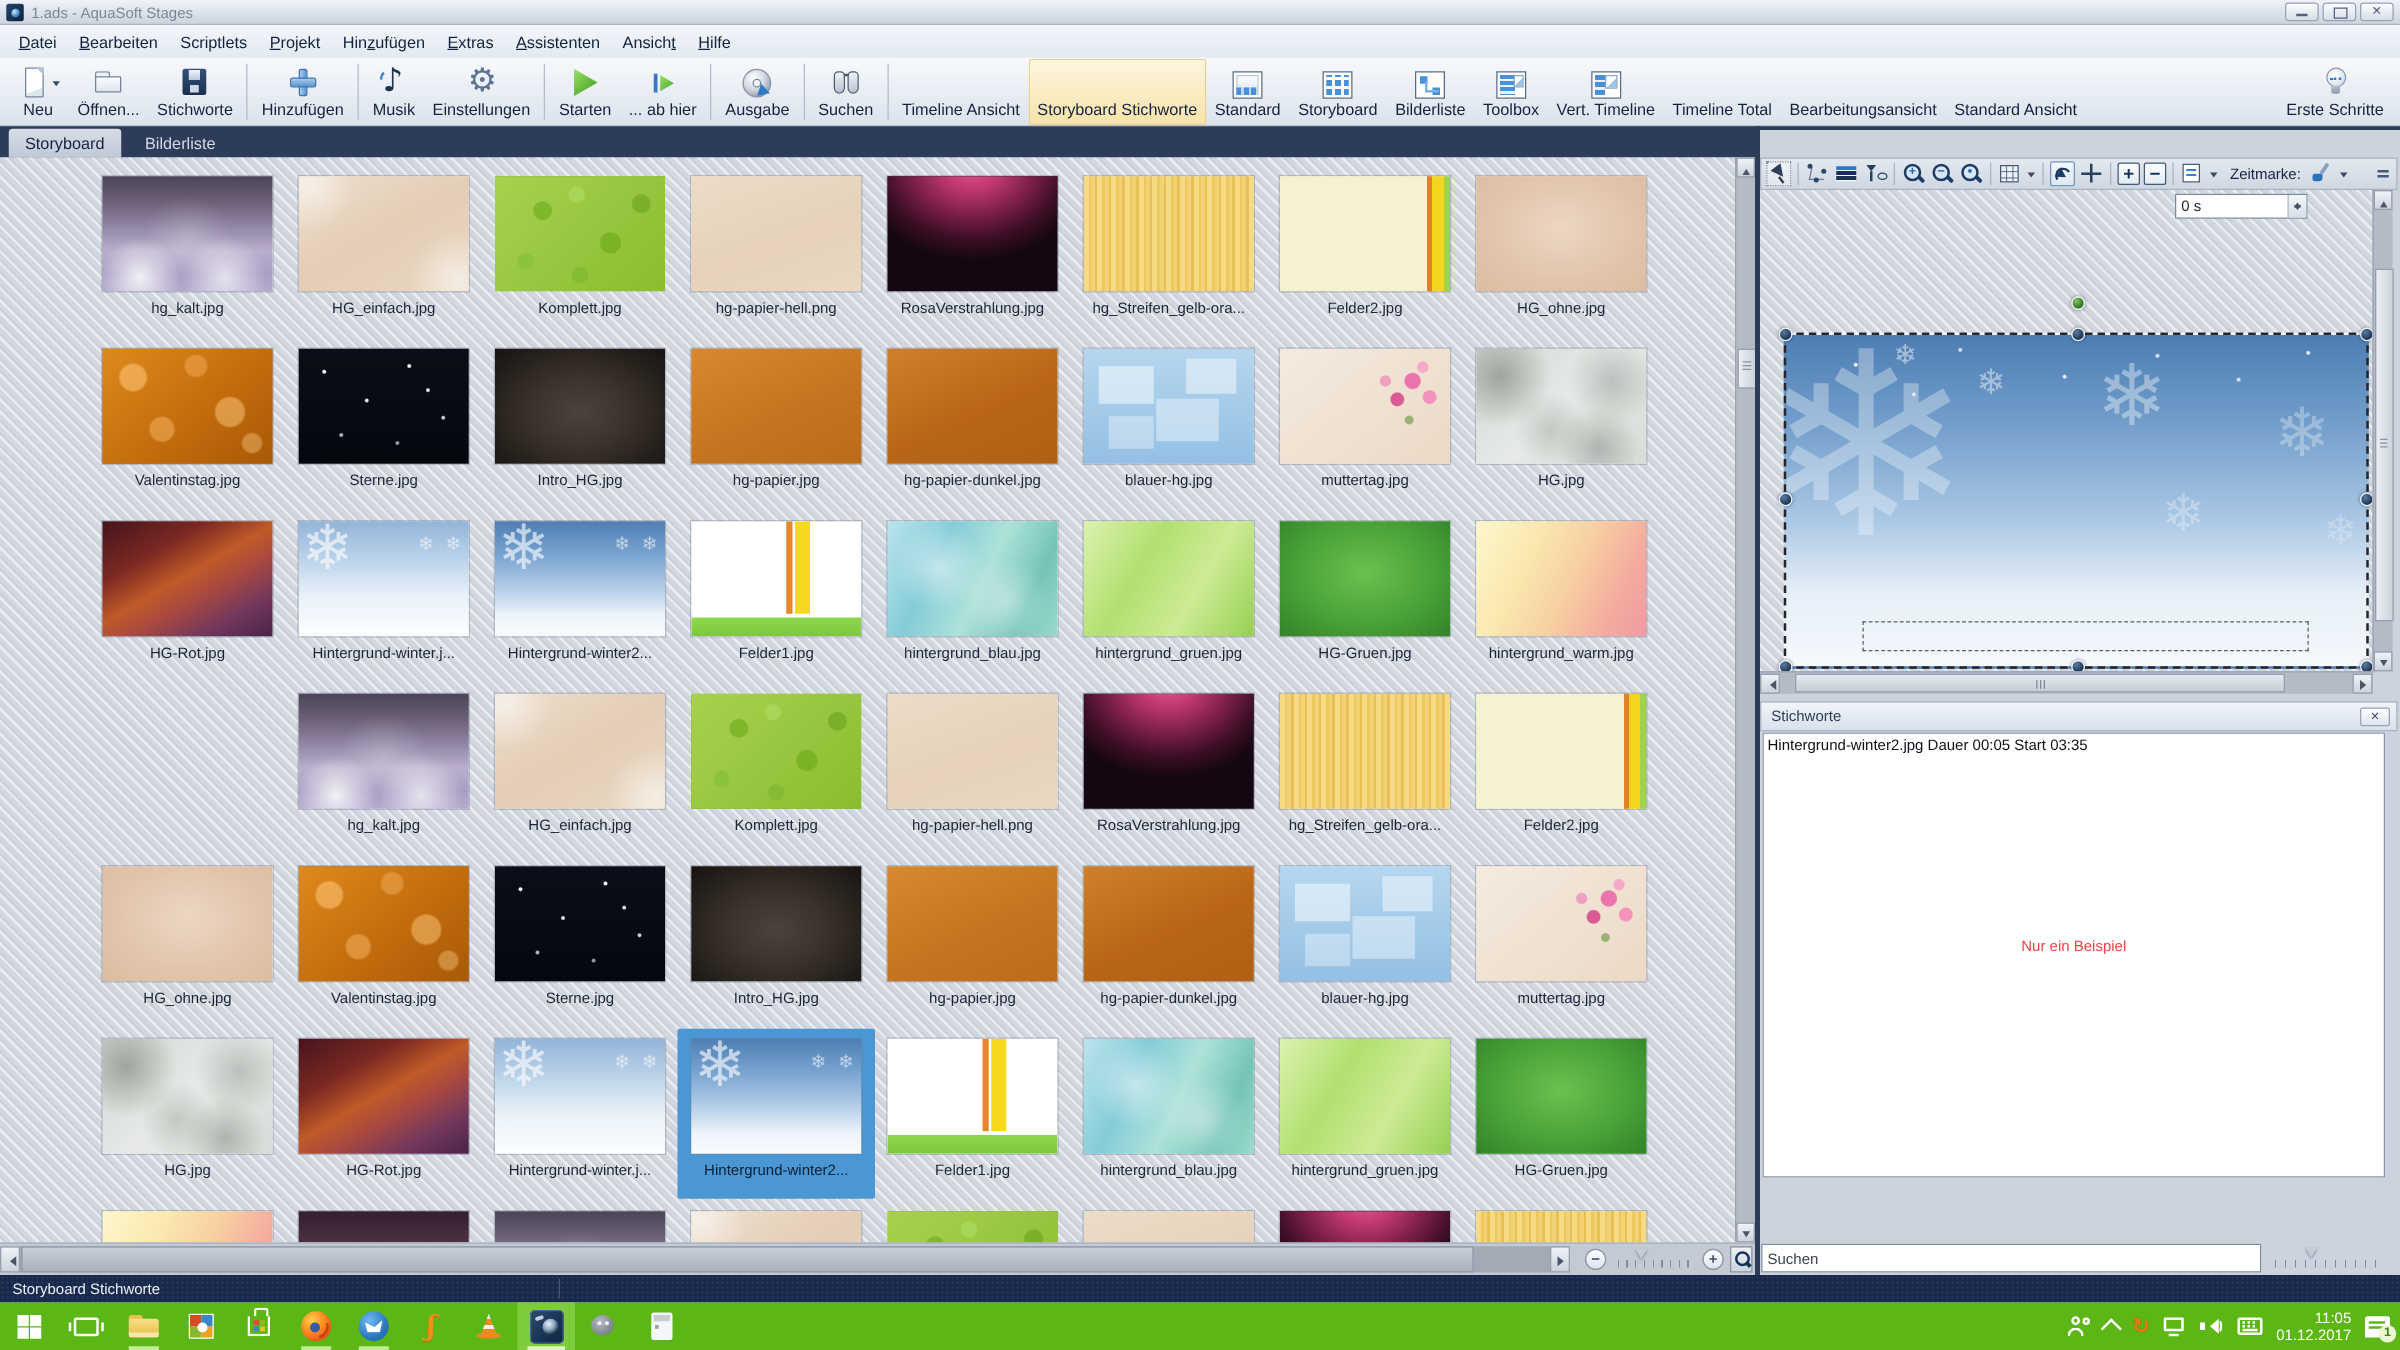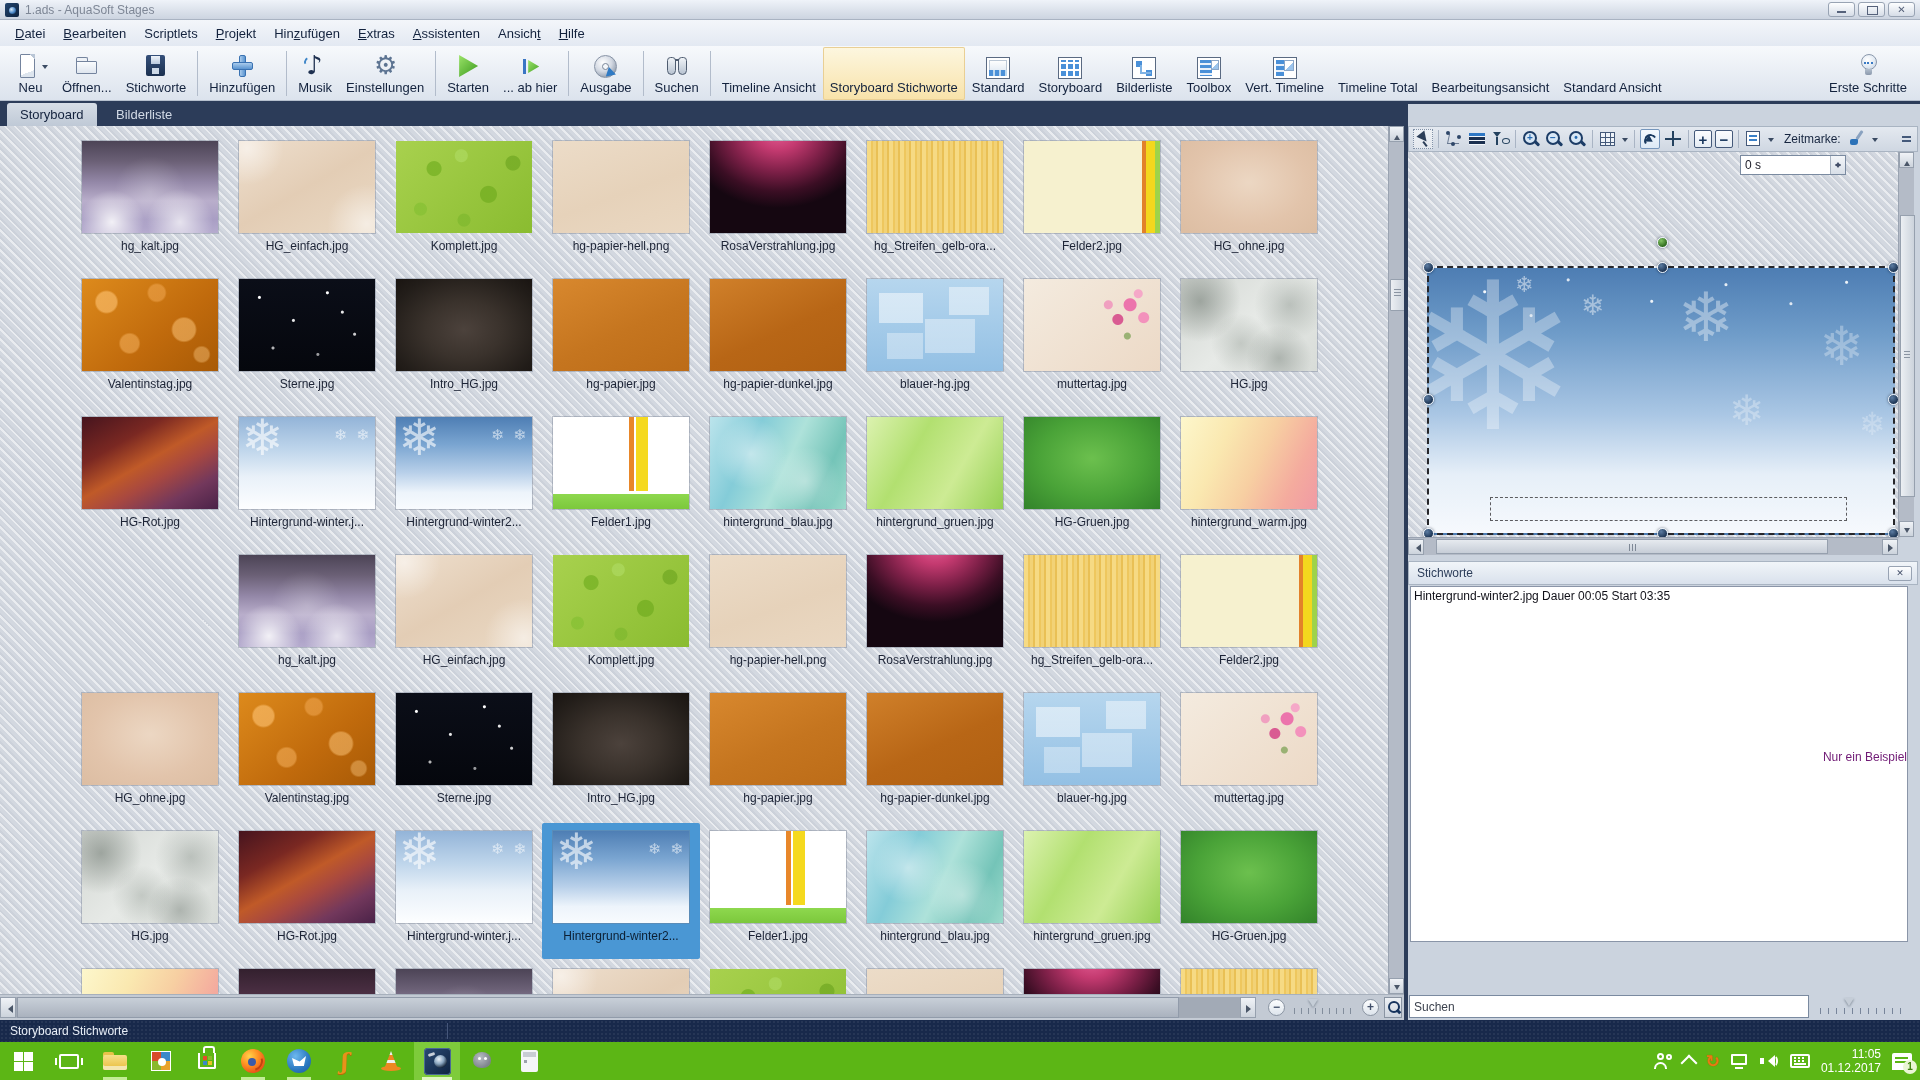--- a/index.html
+++ b/index.html
@@ -219,21 +219,21 @@
   .pv-hsb .al::after{left:3px;border-right:5px solid #4a5668;}
   .pv-hsb .ar{right:0;}
   .pv-hsb .ar::after{left:5px;border-left:5px solid #4a5668;}
   .pv-hsb .thumb{position:absolute;left:28px;top:1px;width:392px;height:15px;background:linear-gradient(#e6eaef,#c6cdd7);border:1px solid #96a0ae;box-sizing:border-box;}
   .pv-hsb .thumb::after{content:"";position:absolute;left:192px;top:4px;width:1px;height:7px;background:#7e8896;box-shadow:3px 0 0 #7e8896,6px 0 0 #7e8896;}
 
   .kw-header{position:absolute;top:457px;left:0;right:2px;height:24px;background:linear-gradient(#f1f5f9,#d9e1ec);border:1px solid #a9b4c2;box-sizing:border-box;font-size:12px;color:#2c3d59;line-height:22px;padding-left:8px;}
   .kw-close{position:absolute;right:5px;top:4px;width:24px;height:15px;background:linear-gradient(#fdfeff,#dde4ed);border:1px solid #98a3b3;border-radius:2px;box-sizing:border-box;text-align:center;font-size:9px;line-height:13px;color:#44506a;}
   .kw-body{position:absolute;top:482px;left:2px;width:498px;height:356px;background:#fff;border:1px solid #8a95a8;box-sizing:border-box;font-size:12px;color:#101018;}
   .kw-line1{position:absolute;left:3px;top:2px;}
-  .kw-note{position:absolute;left:0;right:0;top:163px;text-align:right;color:#701a75;}
+  .kw-note{position:absolute;left:0;right:0;top:163px;text-align:center;color:#ef4444;}
   .kw-search{position:absolute;top:891px;left:1px;width:400px;height:23px;}
   .kw-search input{width:100%;height:100%;border:1px solid #7a8aa0;box-sizing:border-box;font-family:"Liberation Sans",sans-serif;font-size:12px;padding:0 4px;color:#222;background:#fff;}
   .kw-search input::placeholder{color:#3c424e;opacity:1;}
   .kw-slider{position:absolute;top:893px;left:410px;width:88px;height:20px;}
   .kw-slider::before{content:"";position:absolute;left:2px;right:2px;bottom:3px;height:6px;background:repeating-linear-gradient(90deg,#78859a 0 1px,transparent 1px 8px);}
   .kw-slider::after{content:"";position:absolute;left:26px;top:1px;border:5px solid transparent;border-top:8px solid #c5cdd7;filter:drop-shadow(0 1px 1px #7d8896);}
 
   
   .statusbar{position:absolute;top:1020px;left:0;width:1920px;height:22px;background:#18294b;background-image:radial-gradient(rgba(255,255,255,.06) 1px,transparent 1px);background-size:4px 4px;color:#e8eef7;font-size:12px;line-height:22px;}
   .st-left{position:absolute;left:10px;}

